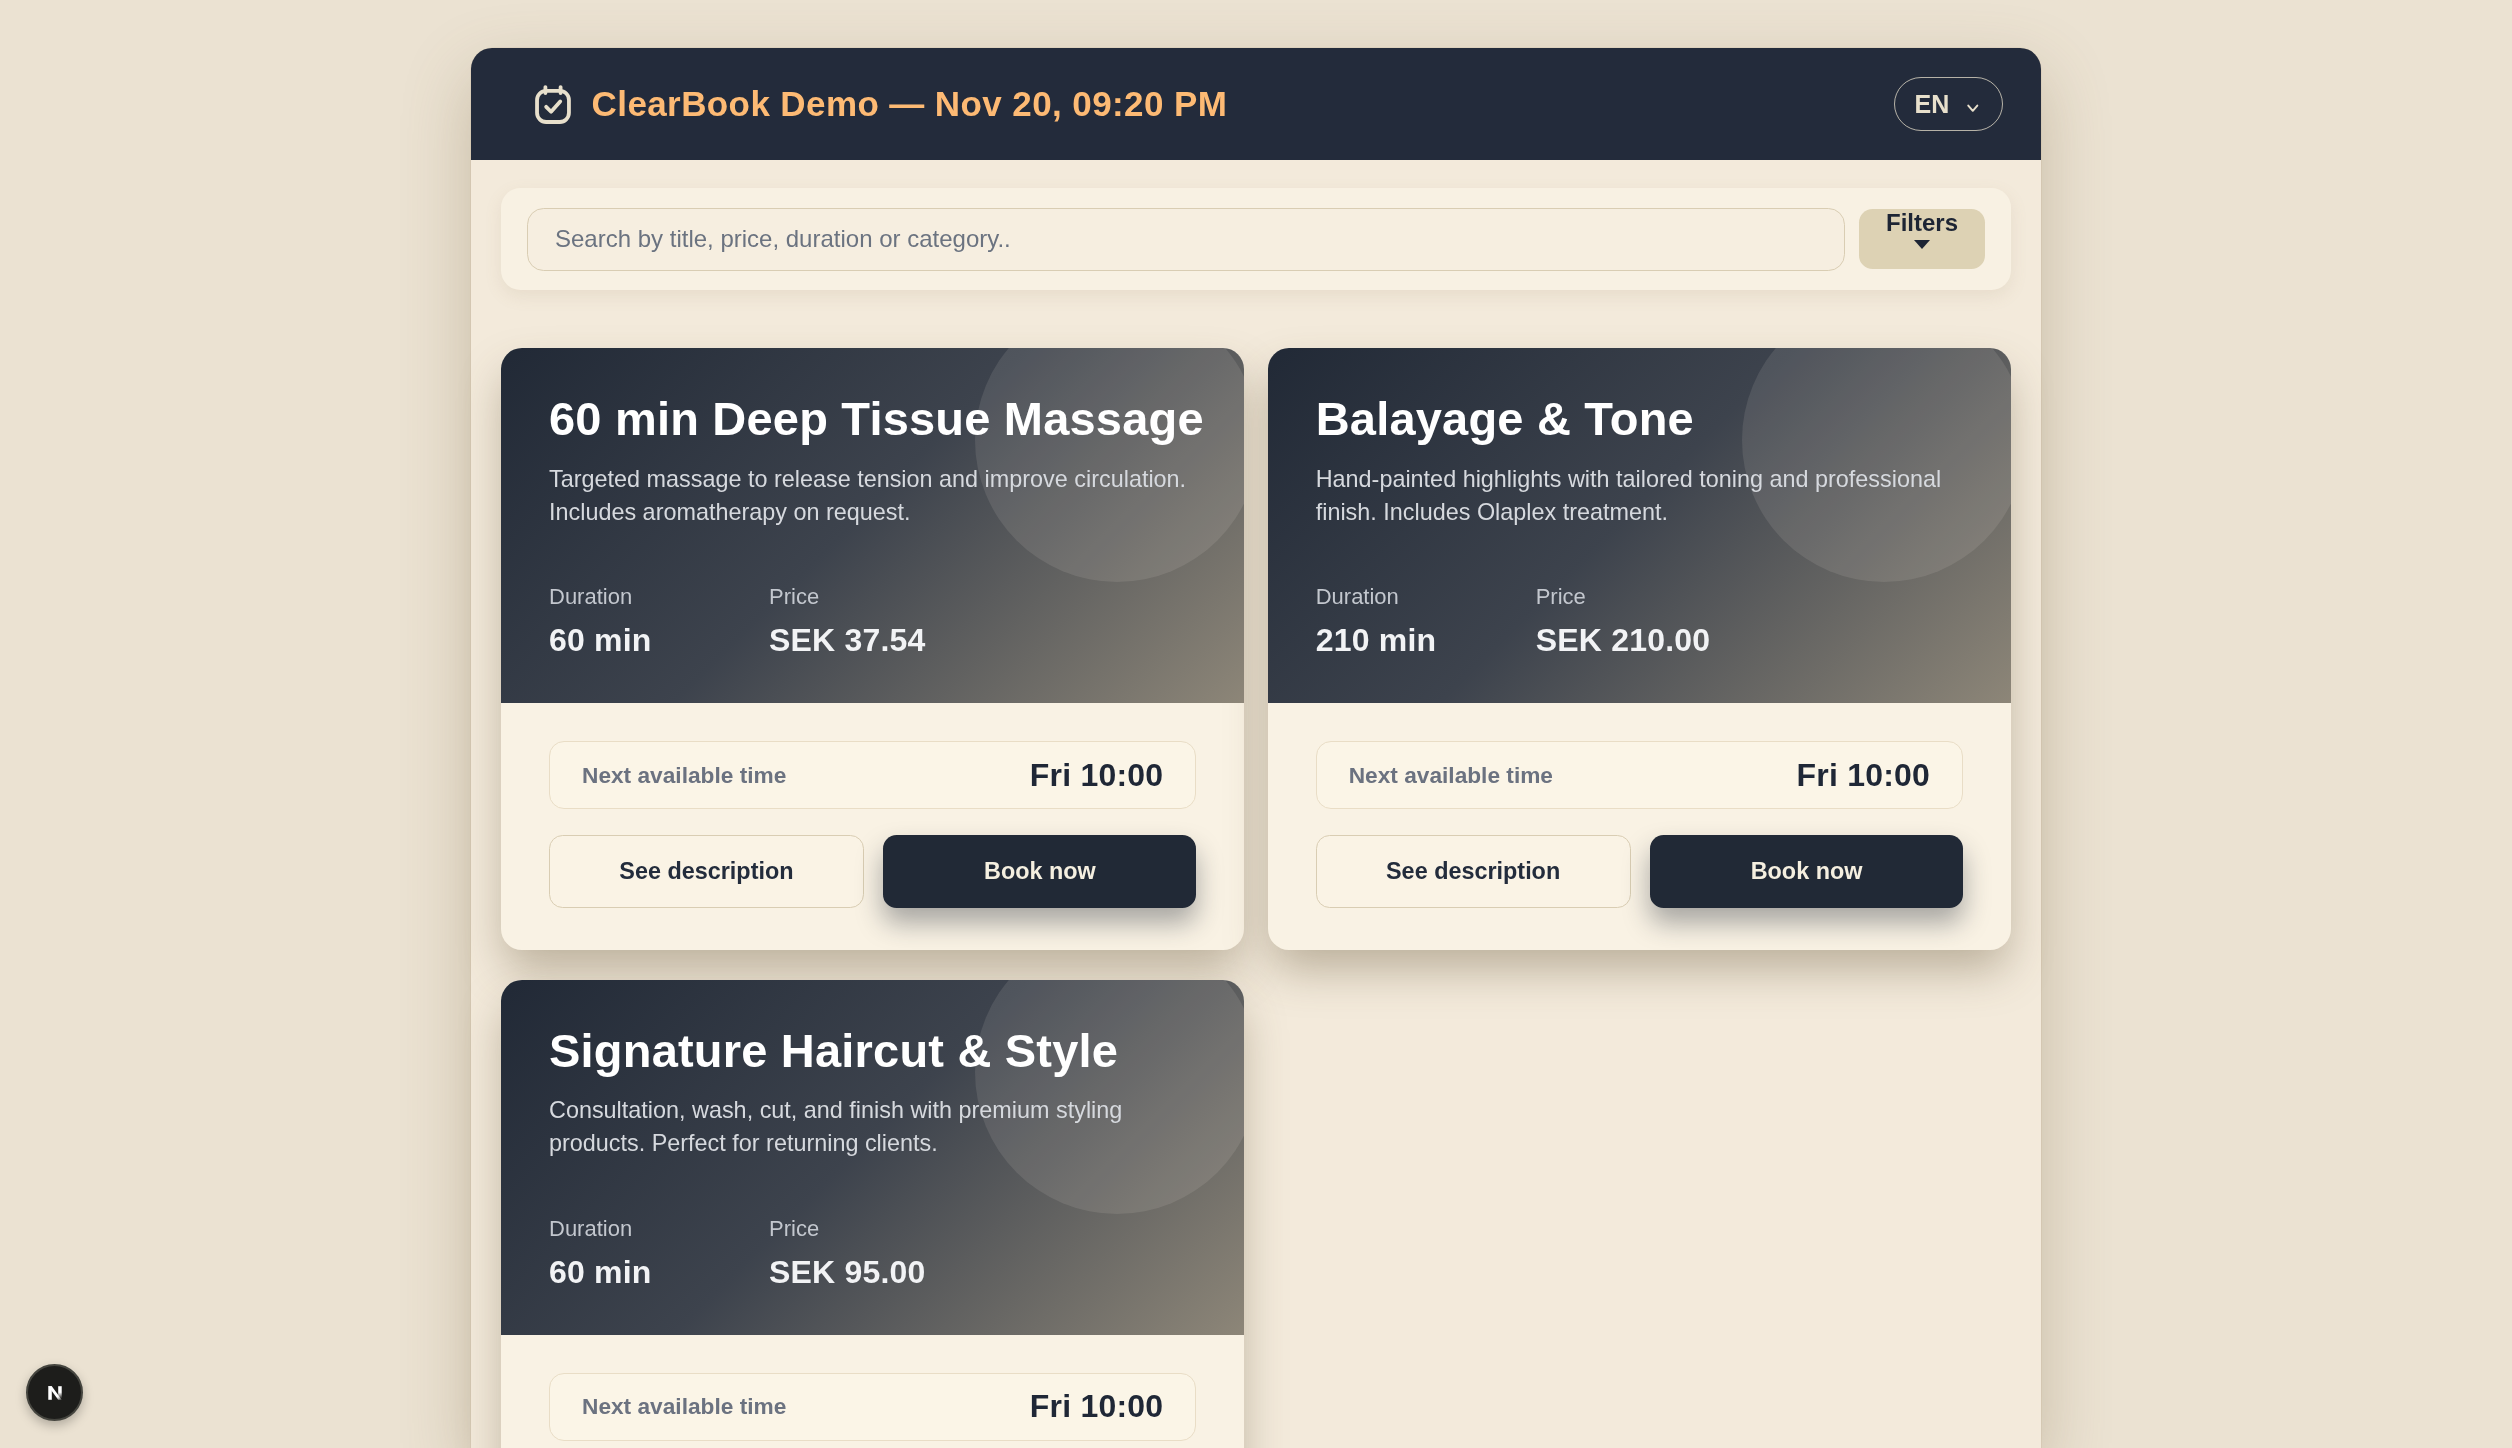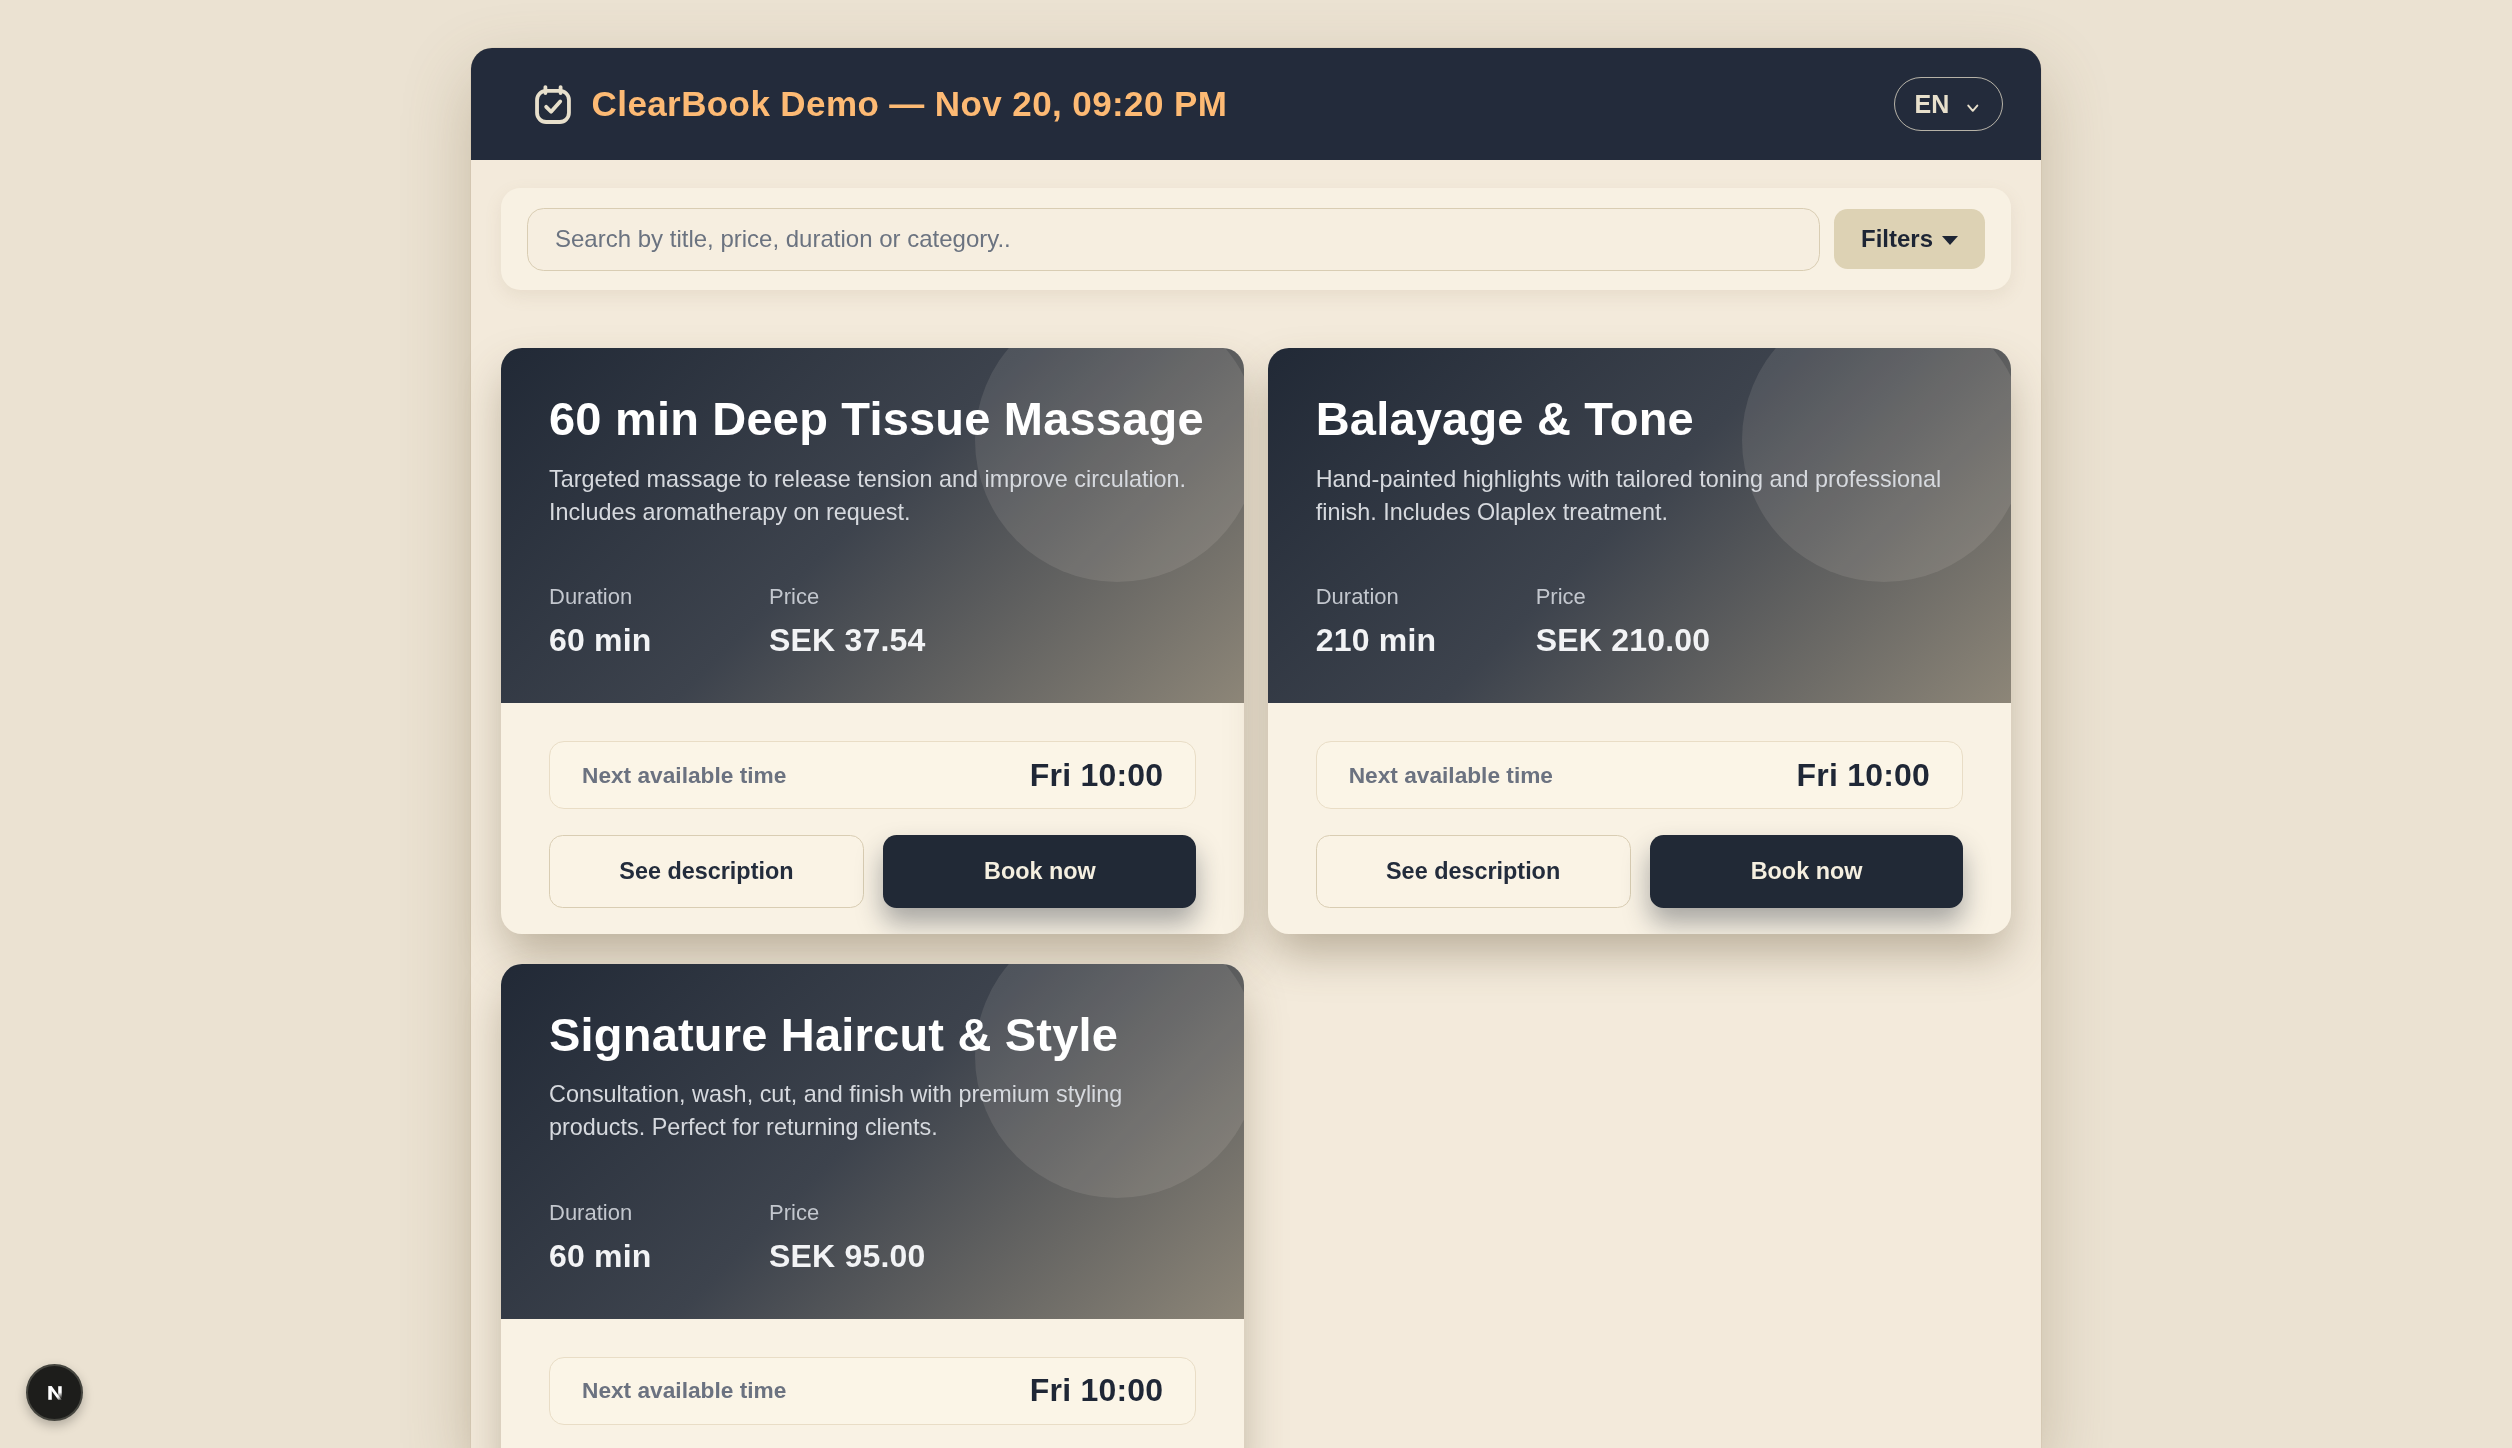--- a/index.html
+++ b/index.html
@@ -79,22 +79,23 @@
   .search-input::placeholder { color: #6b7380; opacity: 1; }
   .filters-btn {
     height: 60px;
     padding: 0 27px;
     border: none;
     border-radius: 13.6px;
     background: #ddd2b4;
     color: #1d2534;
     font-family: inherit;
     font-size: 24px; font-weight: 700;
-    display: flex; align-items: center; gap: 9px;
+    display: flex; align-items: center; 
     cursor: pointer;
+    flex-direction: column;
   }
   .caret-down {
     width: 0; height: 0;
     border-left: 8.3px solid transparent;
     border-right: 8.3px solid transparent;
     border-top: 9.8px solid #1d2534;
     margin-top: 3px;
   }
 
   
@@ -153,21 +154,21 @@
     font-size: 22px;
     color: #c3c7ce;
     margin-bottom: 12px;
   }
   .meta-value {
     font-size: 32px;
     font-weight: 700;
     color: #f2f3f5;
     letter-spacing: 0.2px;
   }
-  .card-body { padding: 38px 48px 26px; }
+  .card-body { padding: 38px 48px 42px; }
   .time-box {
     height: 68px;
     border: 1.5px solid #e9ddc6;
     background: #fbf5e7;
     border-radius: 15px;
     display: flex;
     align-items: center;
     justify-content: space-between;
     padding: 0 32px;
     margin-bottom: 26px;

